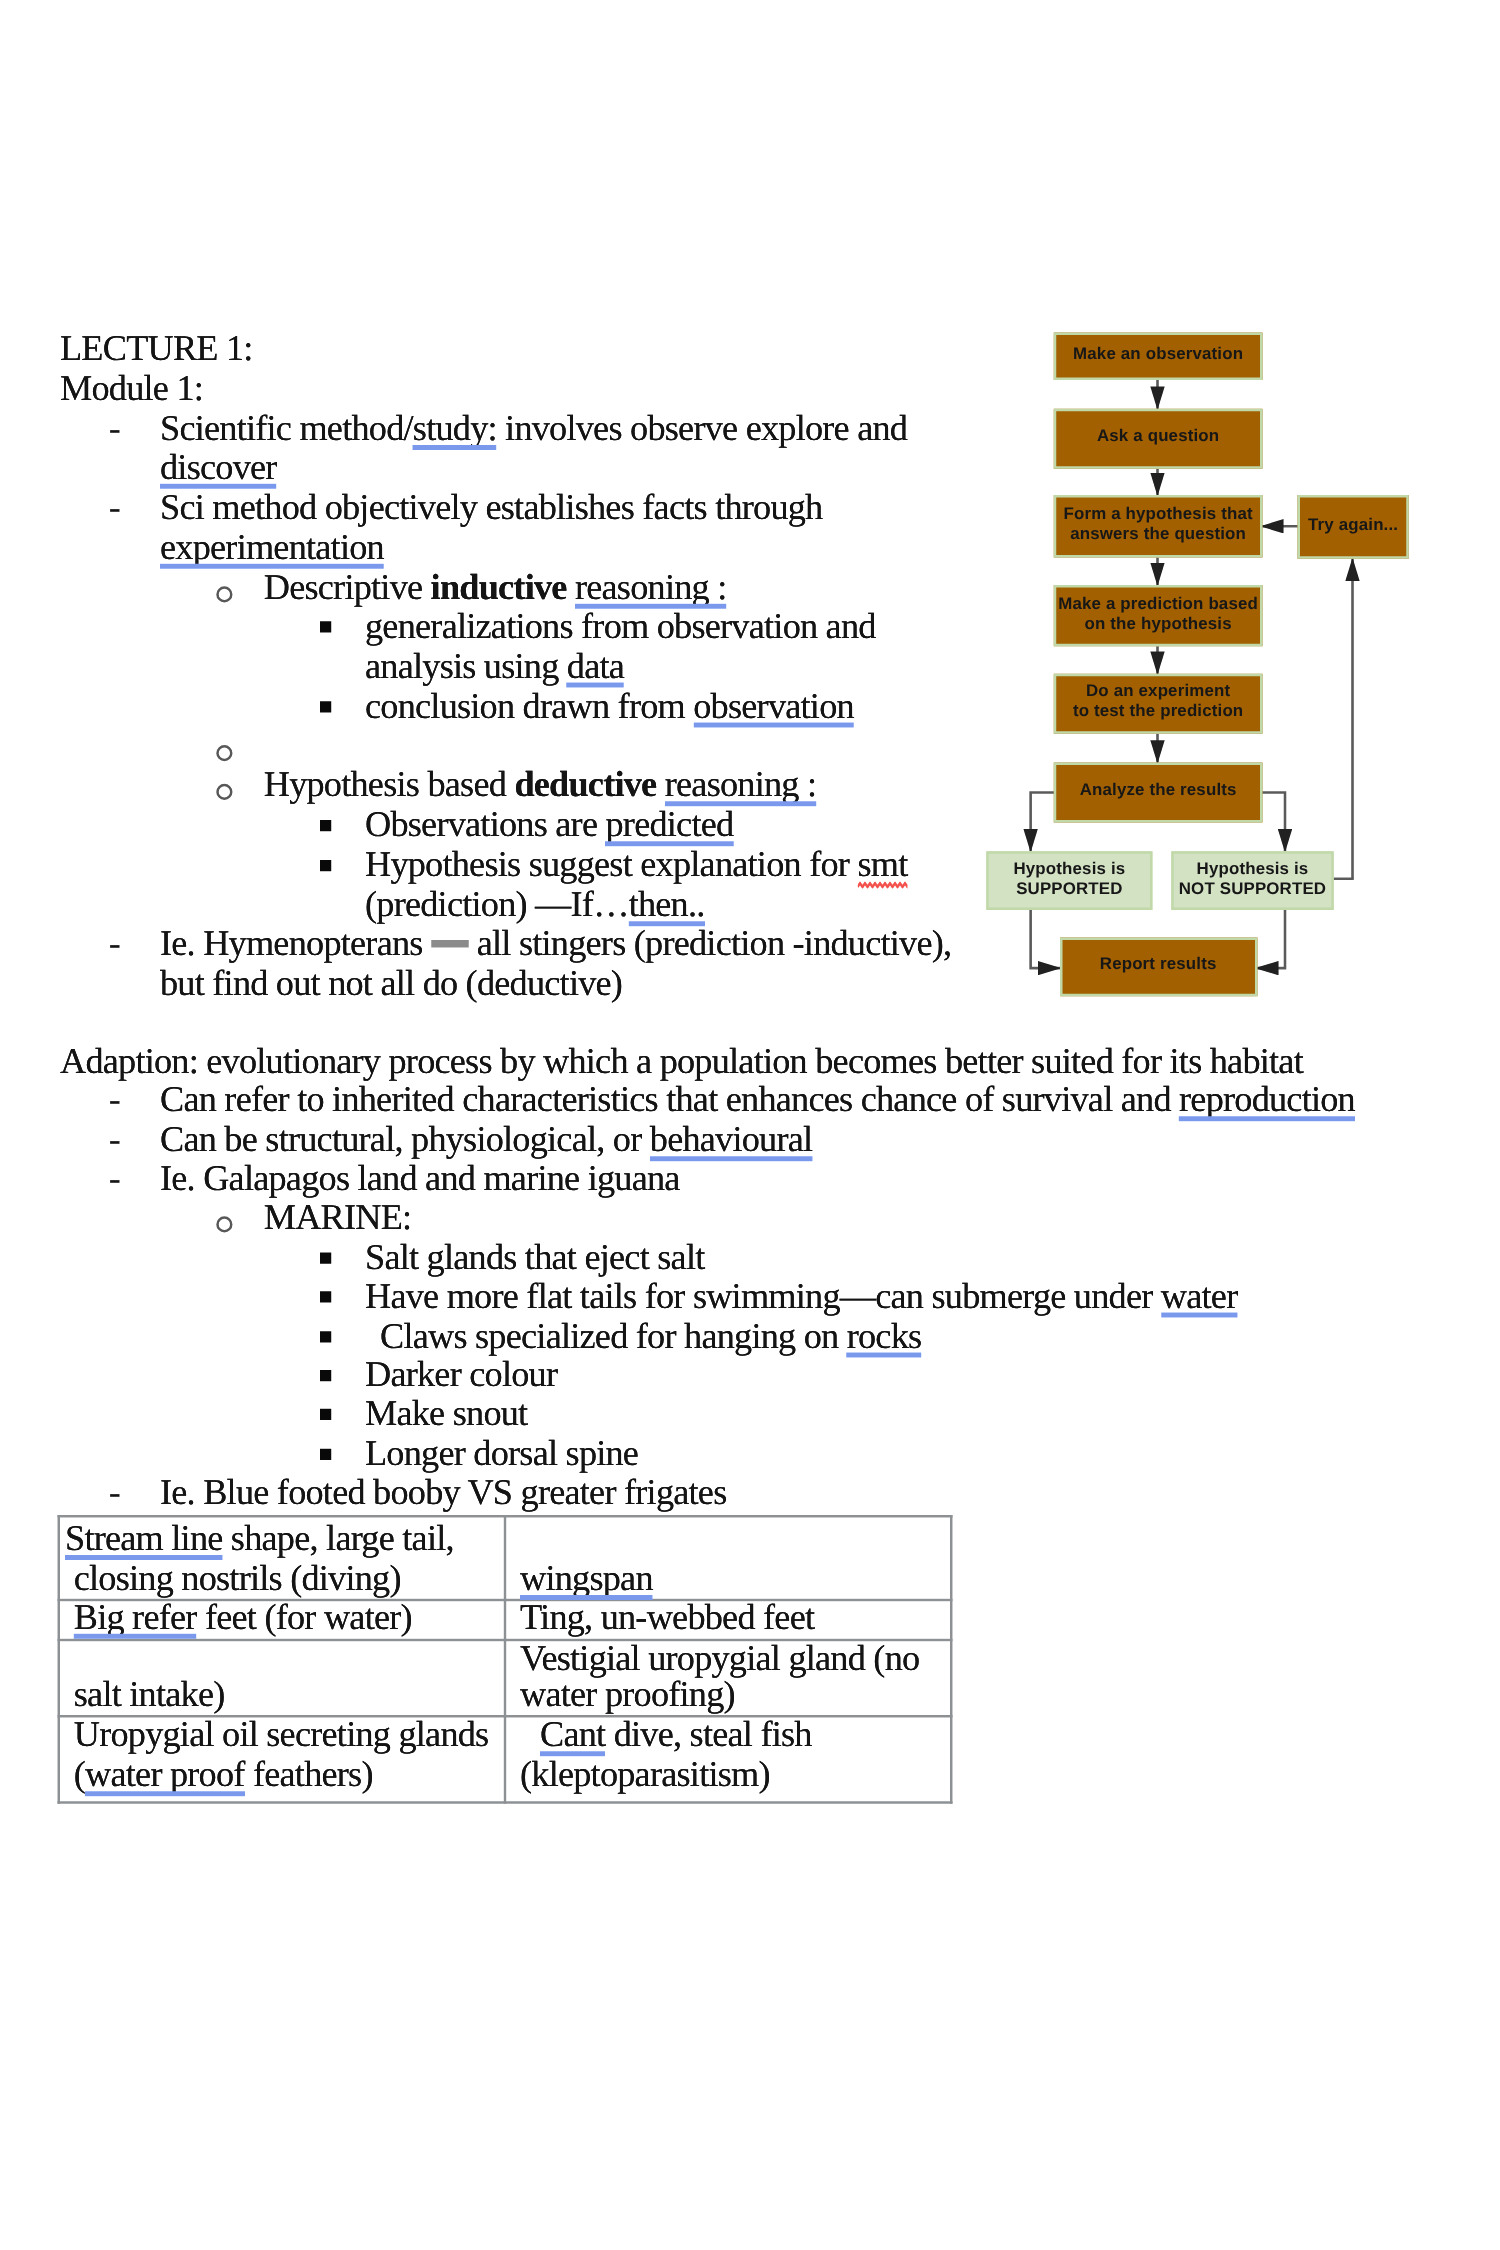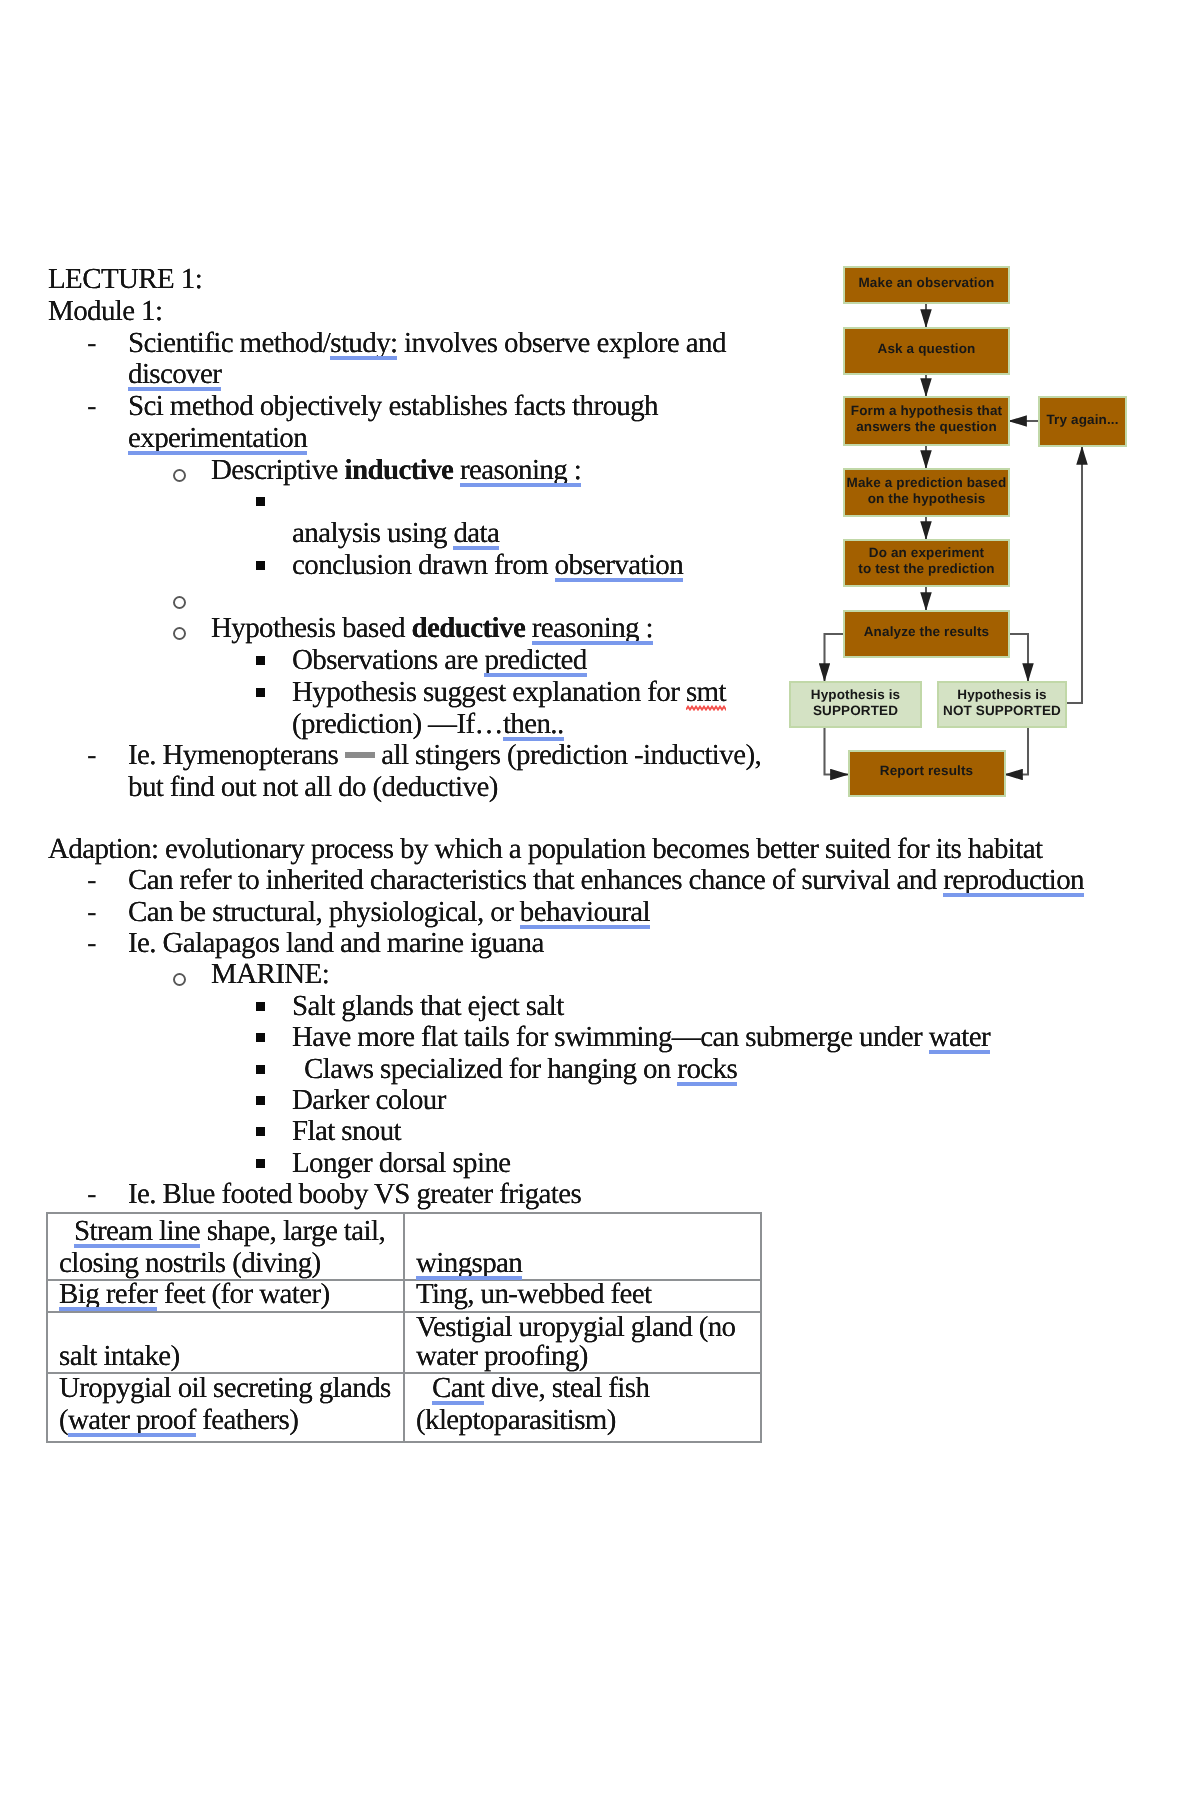--- a/index.html
+++ b/index.html
@@ -52,20 +52,21 @@
   <div class="txt nowrap" style="left:128px;top:360.3px;"><span class="bu">discover</span></div>
 
   <div class="bul nowrap" style="left:87px;top:392.0px;">-</div>
   <div class="txt nowrap" style="left:128px;top:392.0px;">Sci method objectively establishes facts through</div>
   <div class="txt nowrap" style="left:128px;top:423.8px;"><span class="bu">experimentation</span></div>
 
   <div class="bul" style="left:174px;top:455.6px;"><span class="circ"></span></div>
   <div class="txt nowrap" style="left:211px;top:455.6px;"><span>Descriptive </span><b>inductive</b><span> </span><span class="bu">reasoning :</span></div>
 
   <div class="bul" style="left:258px;top:487.3px;"><span class="sq"></span></div>
+  <div class="txt nowrap" style="left:292px;top:487.3px;">generalizations from observation and</div>
   <div class="txt nowrap" style="left:292px;top:519.1px;"><span>analysis using </span><span class="bu">data</span></div>
 
   <div class="bul" style="left:258px;top:550.8px;"><span class="sq"></span></div>
   <div class="txt nowrap" style="left:292px;top:550.8px;"><span>conclusion drawn from </span><span class="bu">observation</span></div>
 
   <div class="bul" style="left:174px;top:582.6px;"><span class="circ"></span></div>
 
   <div class="bul" style="left:174px;top:614.4px;"><span class="circ"></span></div>
   <div class="txt nowrap" style="left:211px;top:614.4px;"><span>Hypothesis based </span><b>deductive</b><span> </span><span class="bu">reasoning :</span></div>
 
@@ -104,39 +105,39 @@
   <div class="bul" style="left:258px;top:1023.1px;"><span class="sq"></span></div>
   <div class="txt nowrap" style="left:292px;top:1023.1px;"><span>Have more flat tails for swimming—can submerge under </span><span class="bu">water</span></div>
 
   <div class="bul" style="left:258px;top:1054.5px;"><span class="sq"></span></div>
   <div class="txt nowrap" style="left:304px;top:1054.5px;"><span>Claws specialized for hanging on </span><span class="bu">rocks</span></div>
 
   <div class="bul" style="left:258px;top:1085.9px;"><span class="sq"></span></div>
   <div class="txt nowrap" style="left:292px;top:1085.9px;">Darker colour</div>
 
   <div class="bul" style="left:258px;top:1117.2px;"><span class="sq"></span></div>
-  <div class="txt nowrap" style="left:292px;top:1117.2px;">Flat snout</div>
+  <div class="txt nowrap" style="left:292px;top:1117.2px;">Make snout</div>
 
   <div class="bul" style="left:258px;top:1148.6px;"><span class="sq"></span></div>
   <div class="txt nowrap" style="left:292px;top:1148.6px;">Longer dorsal spine</div>
 
   <div class="bul nowrap" style="left:87px;top:1180.0px;">-</div>
   <div class="txt nowrap" style="left:128px;top:1180.0px;">Ie. Blue footed booby VS greater frigates</div>
 
   <div class="tblwrap" style="left:46px;top:1212px;width:716px;height:231px;">
     <div class="tline th" style="left:0;top:0;width:716px;"></div>
     <div class="tline th" style="left:0;top:67px;width:716px;"></div>
     <div class="tline th" style="left:0;top:99px;width:716px;"></div>
     <div class="tline th" style="left:0;top:160px;width:716px;"></div>
     <div class="tline th" style="left:0;top:229px;width:716px;"></div>
     <div class="tline tv" style="left:0;top:0;height:231px;"></div>
     <div class="tline tv" style="left:357px;top:0;height:231px;"></div>
     <div class="tline tv" style="left:714px;top:0;height:231px;"></div>
 
-    <div class="tc" style="left:28px;top:5.4px;"><span class="bu">Stream line</span><span> shape, large tail,</span></div>
+    <div class="tc" style="left:6px;top:5.4px;"><span class="bu">Stream line</span><span> shape, large tail,</span></div>
     <div class="tc" style="left:13px;top:36.5px;">closing nostrils (diving)</div>
     <div class="tc" style="left:370px;top:36.5px;"><span class="bu">wingspan</span></div>
 
     <div class="tc" style="left:13px;top:68.3px;"><span class="bu">Big refer</span><span> feet (for water)</span></div>
     <div class="tc" style="left:370px;top:68.3px;">Ting, un-webbed feet</div>
 
     <div class="tc" style="left:13px;top:130.4px;">salt intake)</div>
     <div class="tc" style="left:370px;top:101.3px;">Vestigial uropygial gland (no</div>
     <div class="tc" style="left:370px;top:130.4px;">water proofing)</div>
 

